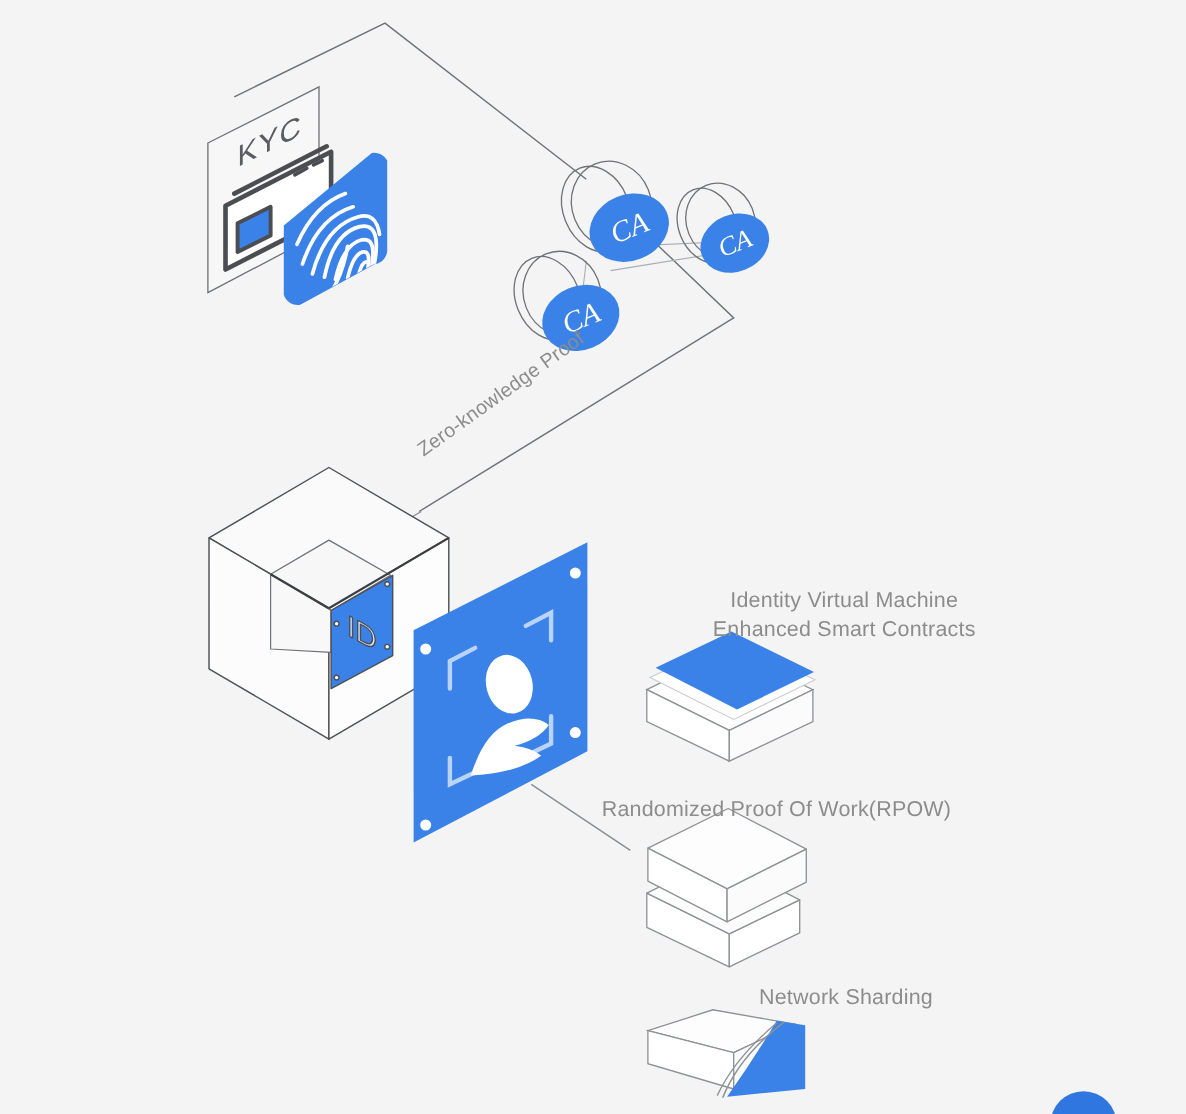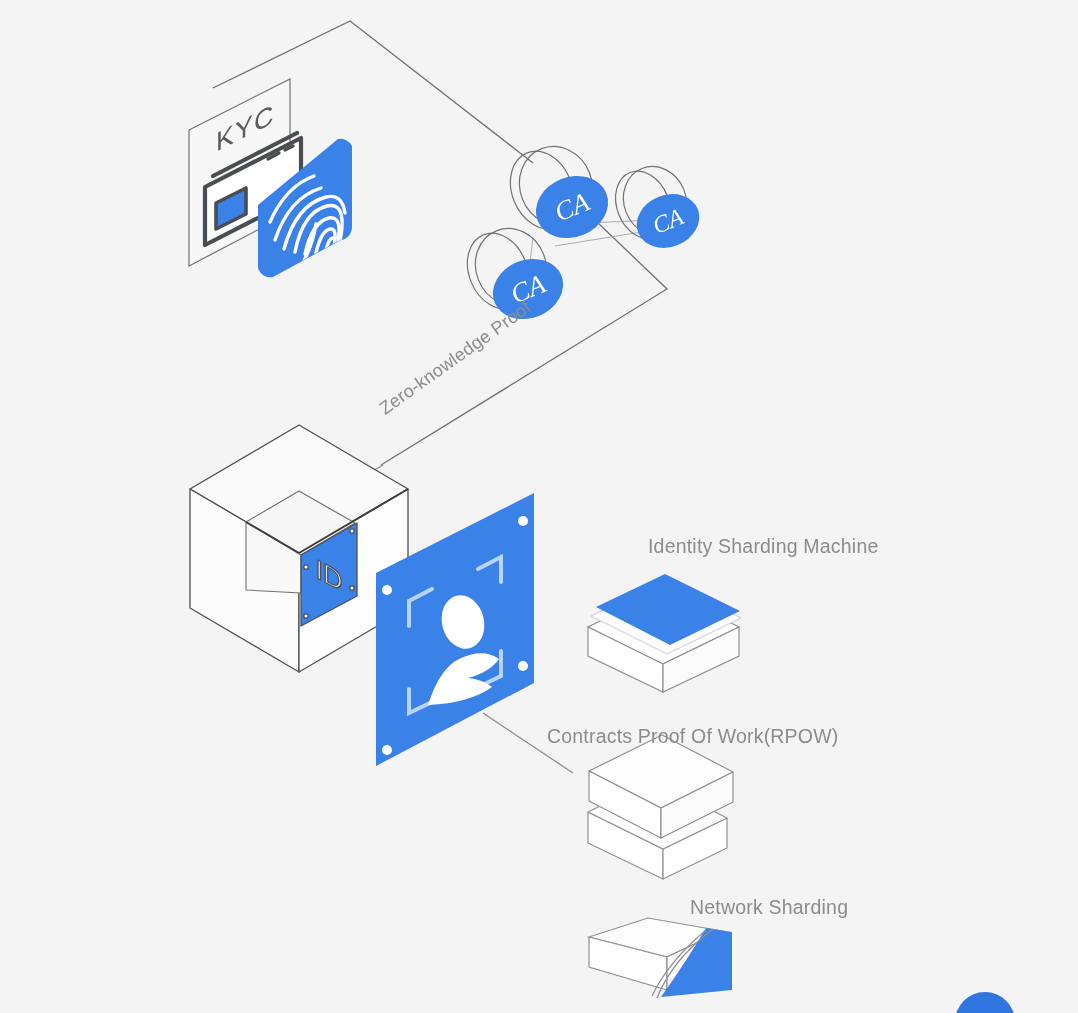--- a/index.html
+++ b/index.html
@@ -246,22 +246,23 @@
         <path d="M713,929 Q672,960 657,998" fill="none" stroke="#8e9195" stroke-width="1.4"></path>
         <path d="M706,930 Q668,962 652,996" fill="none" stroke="#8e9195" stroke-width="1.2"></path>
       </g>
 
       <circle cx="985" cy="1022" r="30" fill="#2f76e0"></circle>
 
     </g>
   </svg>
 
   <div class="lbl" id="label-ivm">
-    <span class="l1">Identity Sharding Machine</span>
+    <span class="l1">Identity Virtual Machine</span>
+    <span class="l2">Enhanced Smart Contracts</span>
   </div>
 
-  <div class="lbl" id="label-rpow">Contracts Proof Of Work(RPOW)</div>
+  <div class="lbl" id="label-rpow">Randomized Proof Of Work(RPOW)</div>
 
   <div class="lbl" id="label-sharding">Network Sharding</div>
 
   <div class="lbl" id="label-zkp">Zero-knowledge Proof</div>
 
 </div>
 
 </body></html>

